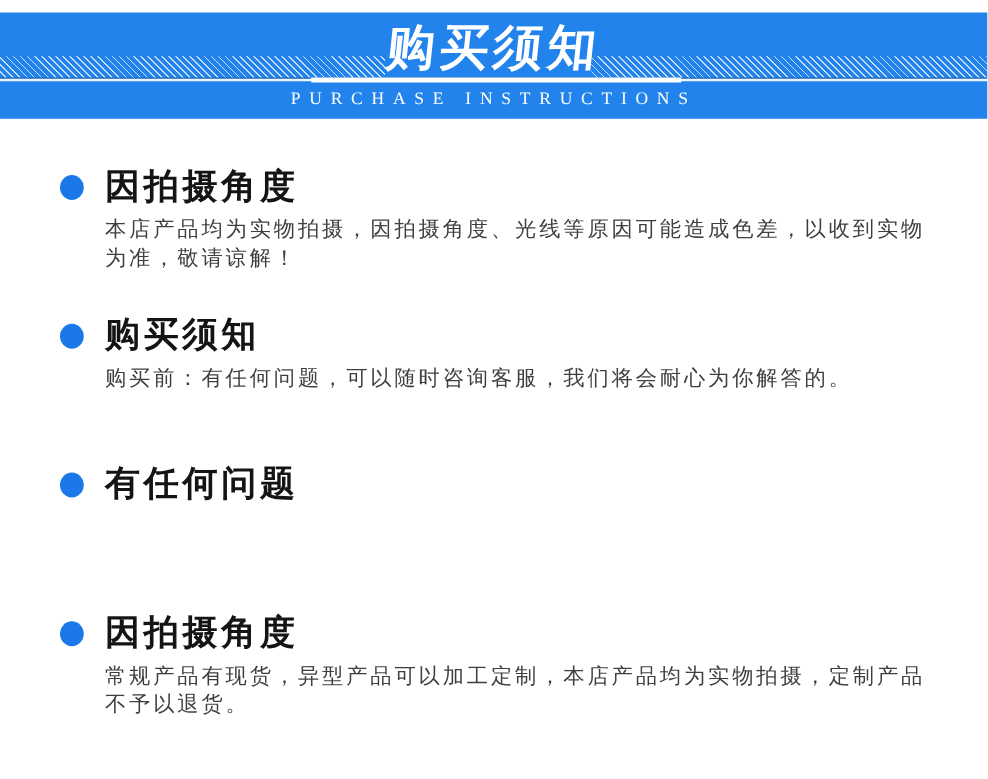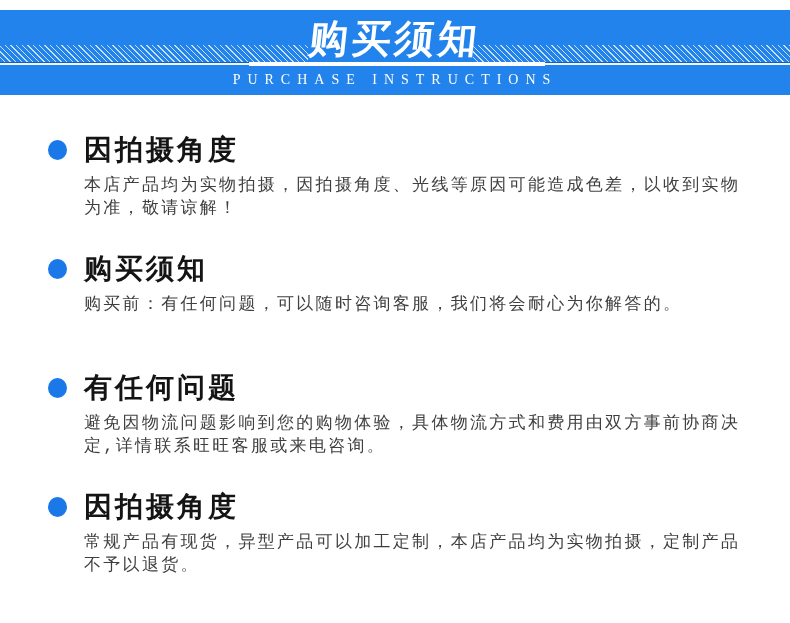--- a/index.html
+++ b/index.html
@@ -141,21 +141,20 @@
     <div class="section-main">
       <div class="section-heading">购买须知</div>
       <div class="section-body">购买前：有任何问题，可以随时咨询客服，我们将会耐心为你解答的。</div>
     </div>
   </div>
 
   <div class="section">
     <div class="bullet"></div>
     <div class="section-main">
       <div class="section-heading">有任何问题</div>
-      <div class="section-body">避免因物流问题影响到您的购物体验，具体物流方式和费用由双方事前协商决定,详情联系旺旺客服或来电咨询。</div>
     </div>
   </div>
 
   <div class="section">
     <div class="bullet"></div>
     <div class="section-main">
       <div class="section-heading">因拍摄角度</div>
       <div class="section-body">常规产品有现货，异型产品可以加工定制，本店产品均为实物拍摄，定制产品不予以退货。</div>
     </div>
   </div>

